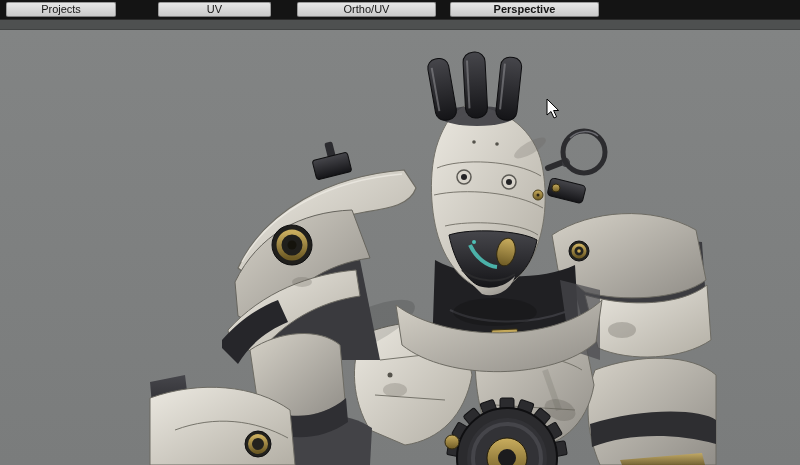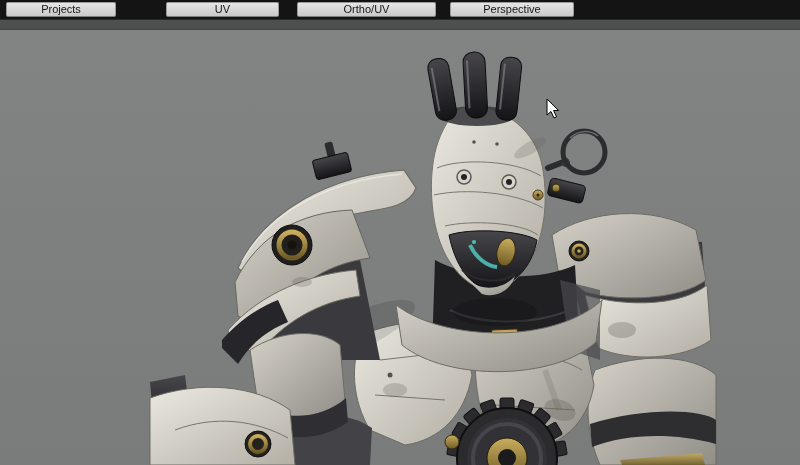--- a/index.html
+++ b/index.html
@@ -9,23 +9,23 @@
 
   
   .tabbar { position:absolute; left:0; top:0; width:800px; height:19px;
             background:#141414; z-index:5; }
   .tab { position:absolute; top:2px; height:15px;
          background:linear-gradient(#e6e6e6,#c9c9c9);
          border:1px solid #9a9a9a; border-bottom-color:#7f7f7f;
          border-radius:2px; color:#161616; font-size:11px; line-height:13px;
          text-align:center; cursor:default; user-select:none; }
   .tab-projects    { left:6px;   width:110px; }
-  .tab-uv          { left:166px; width:113px; }
+  .tab-uv          { left:158px; width:113px; }
   .tab-ortho-uv    { left:297px; width:139px; }
-  .tab-perspective { left:450px; width:124px; }
+  .tab-perspective { left:450px; width:149px;font-weight:bold; }
   .tab-ortho       { left:609px; width:186px; }
 
   
   .substrip { position:absolute; left:0; top:19px; width:800px; height:11px;
               background:#4e5050; border-top:1px solid #2a2a2a;
               border-bottom:1px solid #404242; z-index:4; }
 
   
   .viewport { position:absolute; left:0; top:30px; width:800px; height:435px;
               background:linear-gradient(#828484,#7a7c7c); }

